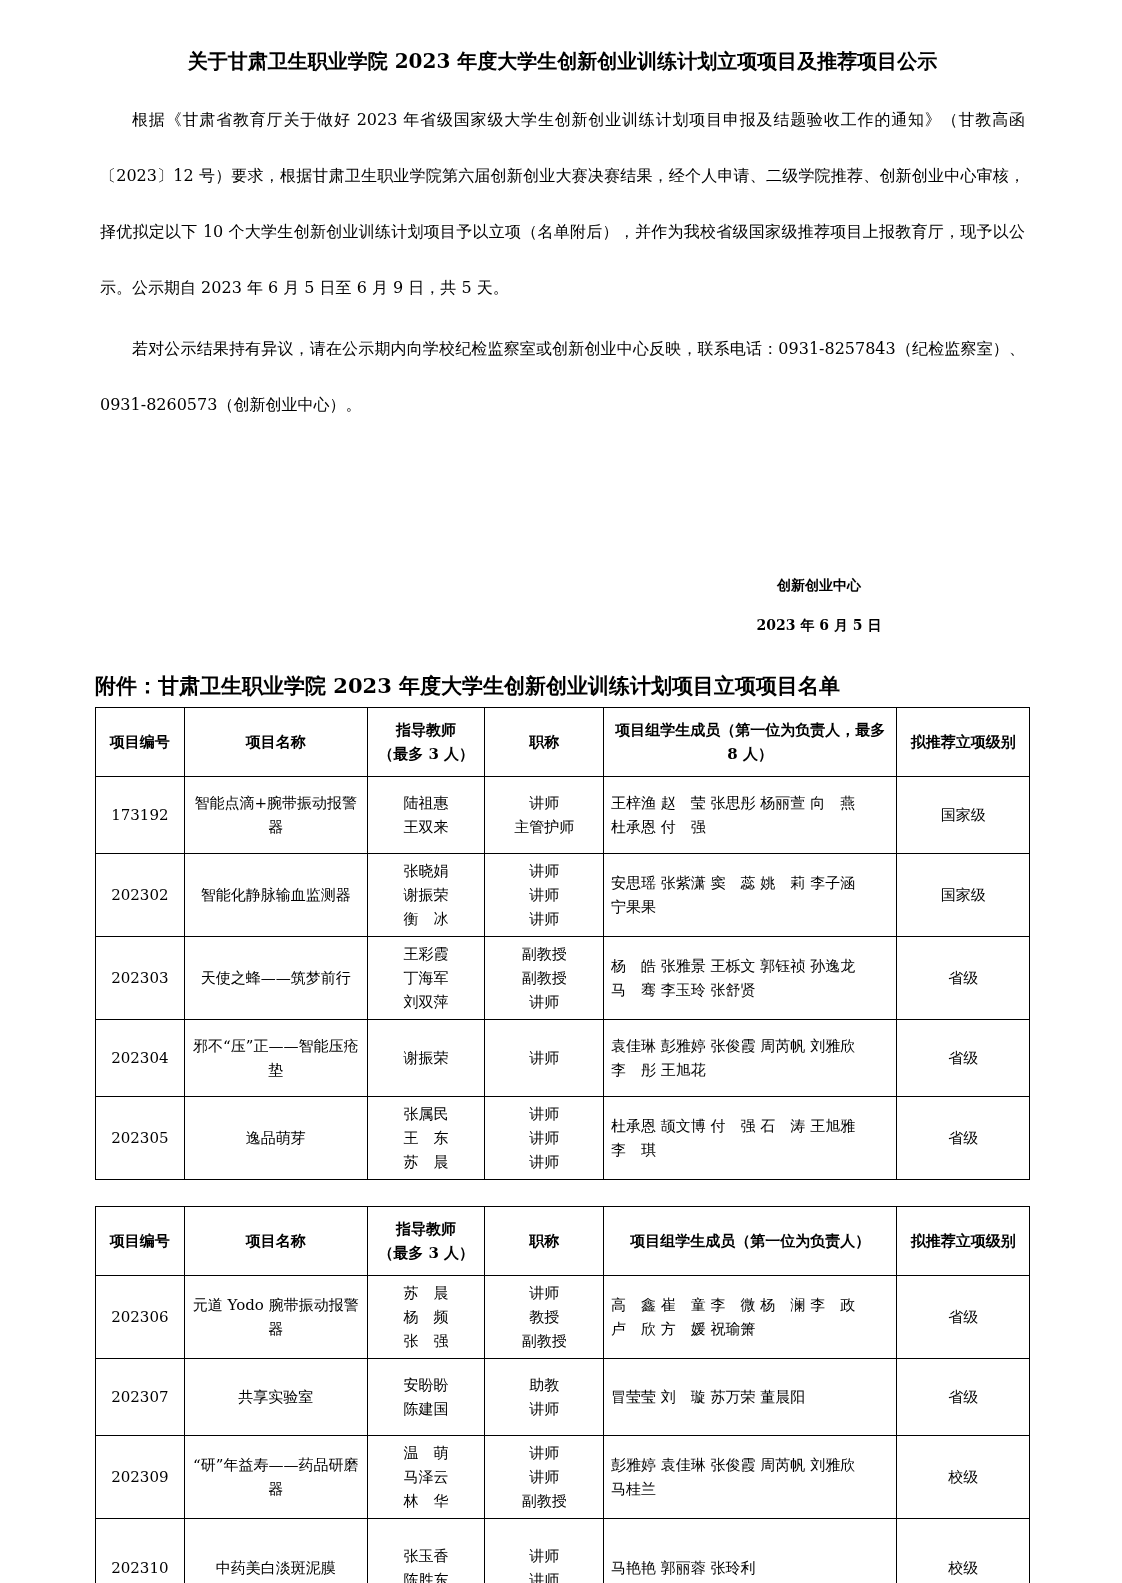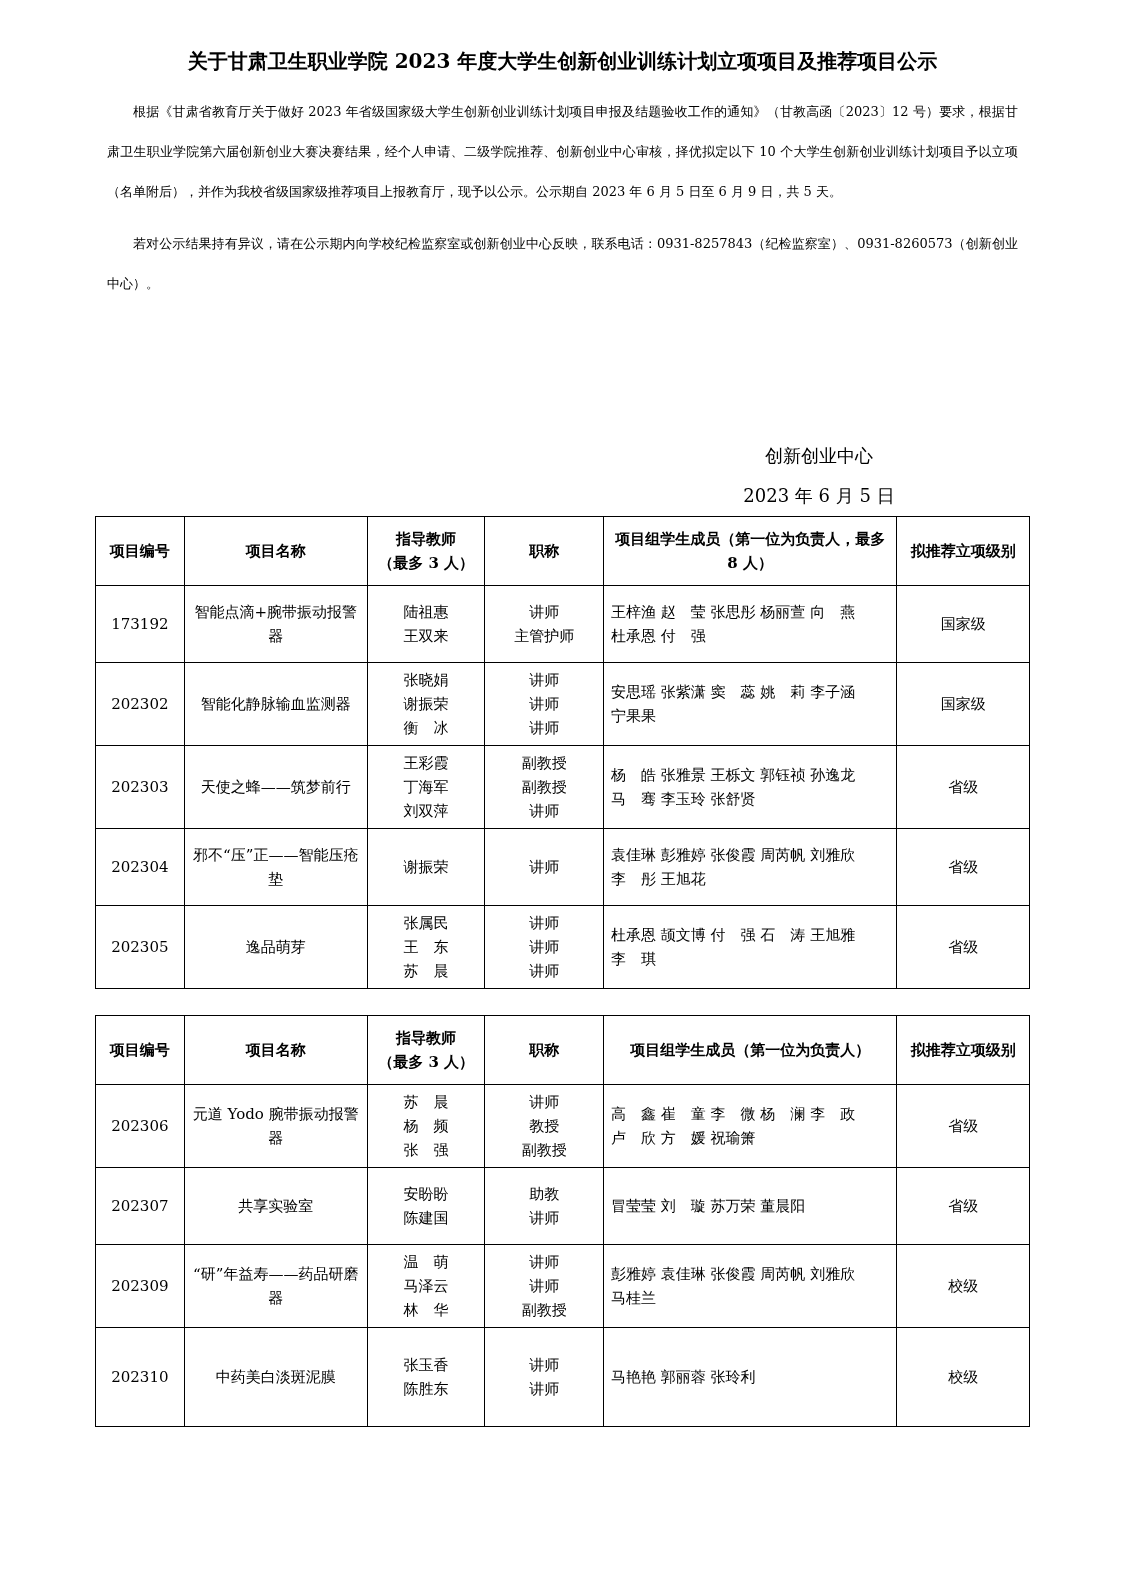--- a/index.html
+++ b/index.html
@@ -19,32 +19,33 @@
     font-family: "DejaVu Serif", "Liberation Serif", serif;
   }
   .doc-title {
     font-size: 20px;
     font-weight: bold;
     text-align: center;
     margin: 0 0 16px 0;
     line-height: 30px;
   }
   .body-para {
-    font-size: 13px;
-    line-height: 40px;
+    font-size: 16px;
+    line-height: 56px;
     text-align: justify;
     text-indent: 2em;
-    margin: 12px;
+    margin: 5px;
   }
   .signature {
     width: 230px;
     margin: 132px 96px 0 auto;
     text-align: center;
-    font-size: 18px;
+    font-size: 14px;
     line-height: 40px;
+    font-weight: bold;
   }
   .attachment-title {
     font-size: 21px;
     font-weight: bold;
     margin: 26px 0 6px 0;
     line-height: 30px;
   }
   table.project-table {
     width: 100%;
     border-collapse: collapse;
@@ -90,20 +91,21 @@
   <h1 class="doc-title">关于甘肃卫生职业学院 2023 年度大学生创新创业训练计划立项项目及推荐项目公示</h1>
 
   <p class="body-para">根据《甘肃省教育厅关于做好 2023 年省级国家级大学生创新创业训练计划项目申报及结题验收工作的通知》（甘教高函〔2023〕12 号）要求，根据甘肃卫生职业学院第六届创新创业大赛决赛结果，经个人申请、二级学院推荐、创新创业中心审核，择优拟定以下 10 个大学生创新创业训练计划项目予以立项（名单附后），并作为我校省级国家级推荐项目上报教育厅，现予以公示。公示期自 2023 年 6 月 5 日至 6 月 9 日，共 5 天。</p>
   <p class="body-para">若对公示结果持有异议，请在公示期内向学校纪检监察室或创新创业中心反映，联系电话：0931-8257843（纪检监察室）、0931-8260573（创新创业中心）。</p>
 
   <div class="signature">
     <div>创新创业中心</div>
     <div>2023 年 6 月 5 日</div>
   </div>
 
+  <h2 class="attachment-title">附件：甘肃卫生职业学院 2023 年度大学生创新创业训练计划项目立项项目名单</h2>
 
   <table class="project-table t1">
     <colgroup>
       <col style="width:9.5%">
       <col style="width:19.6%">
       <col style="width:12.6%">
       <col style="width:12.7%">
       <col style="width:31.4%">
       <col style="width:14.2%">
     </colgroup>

